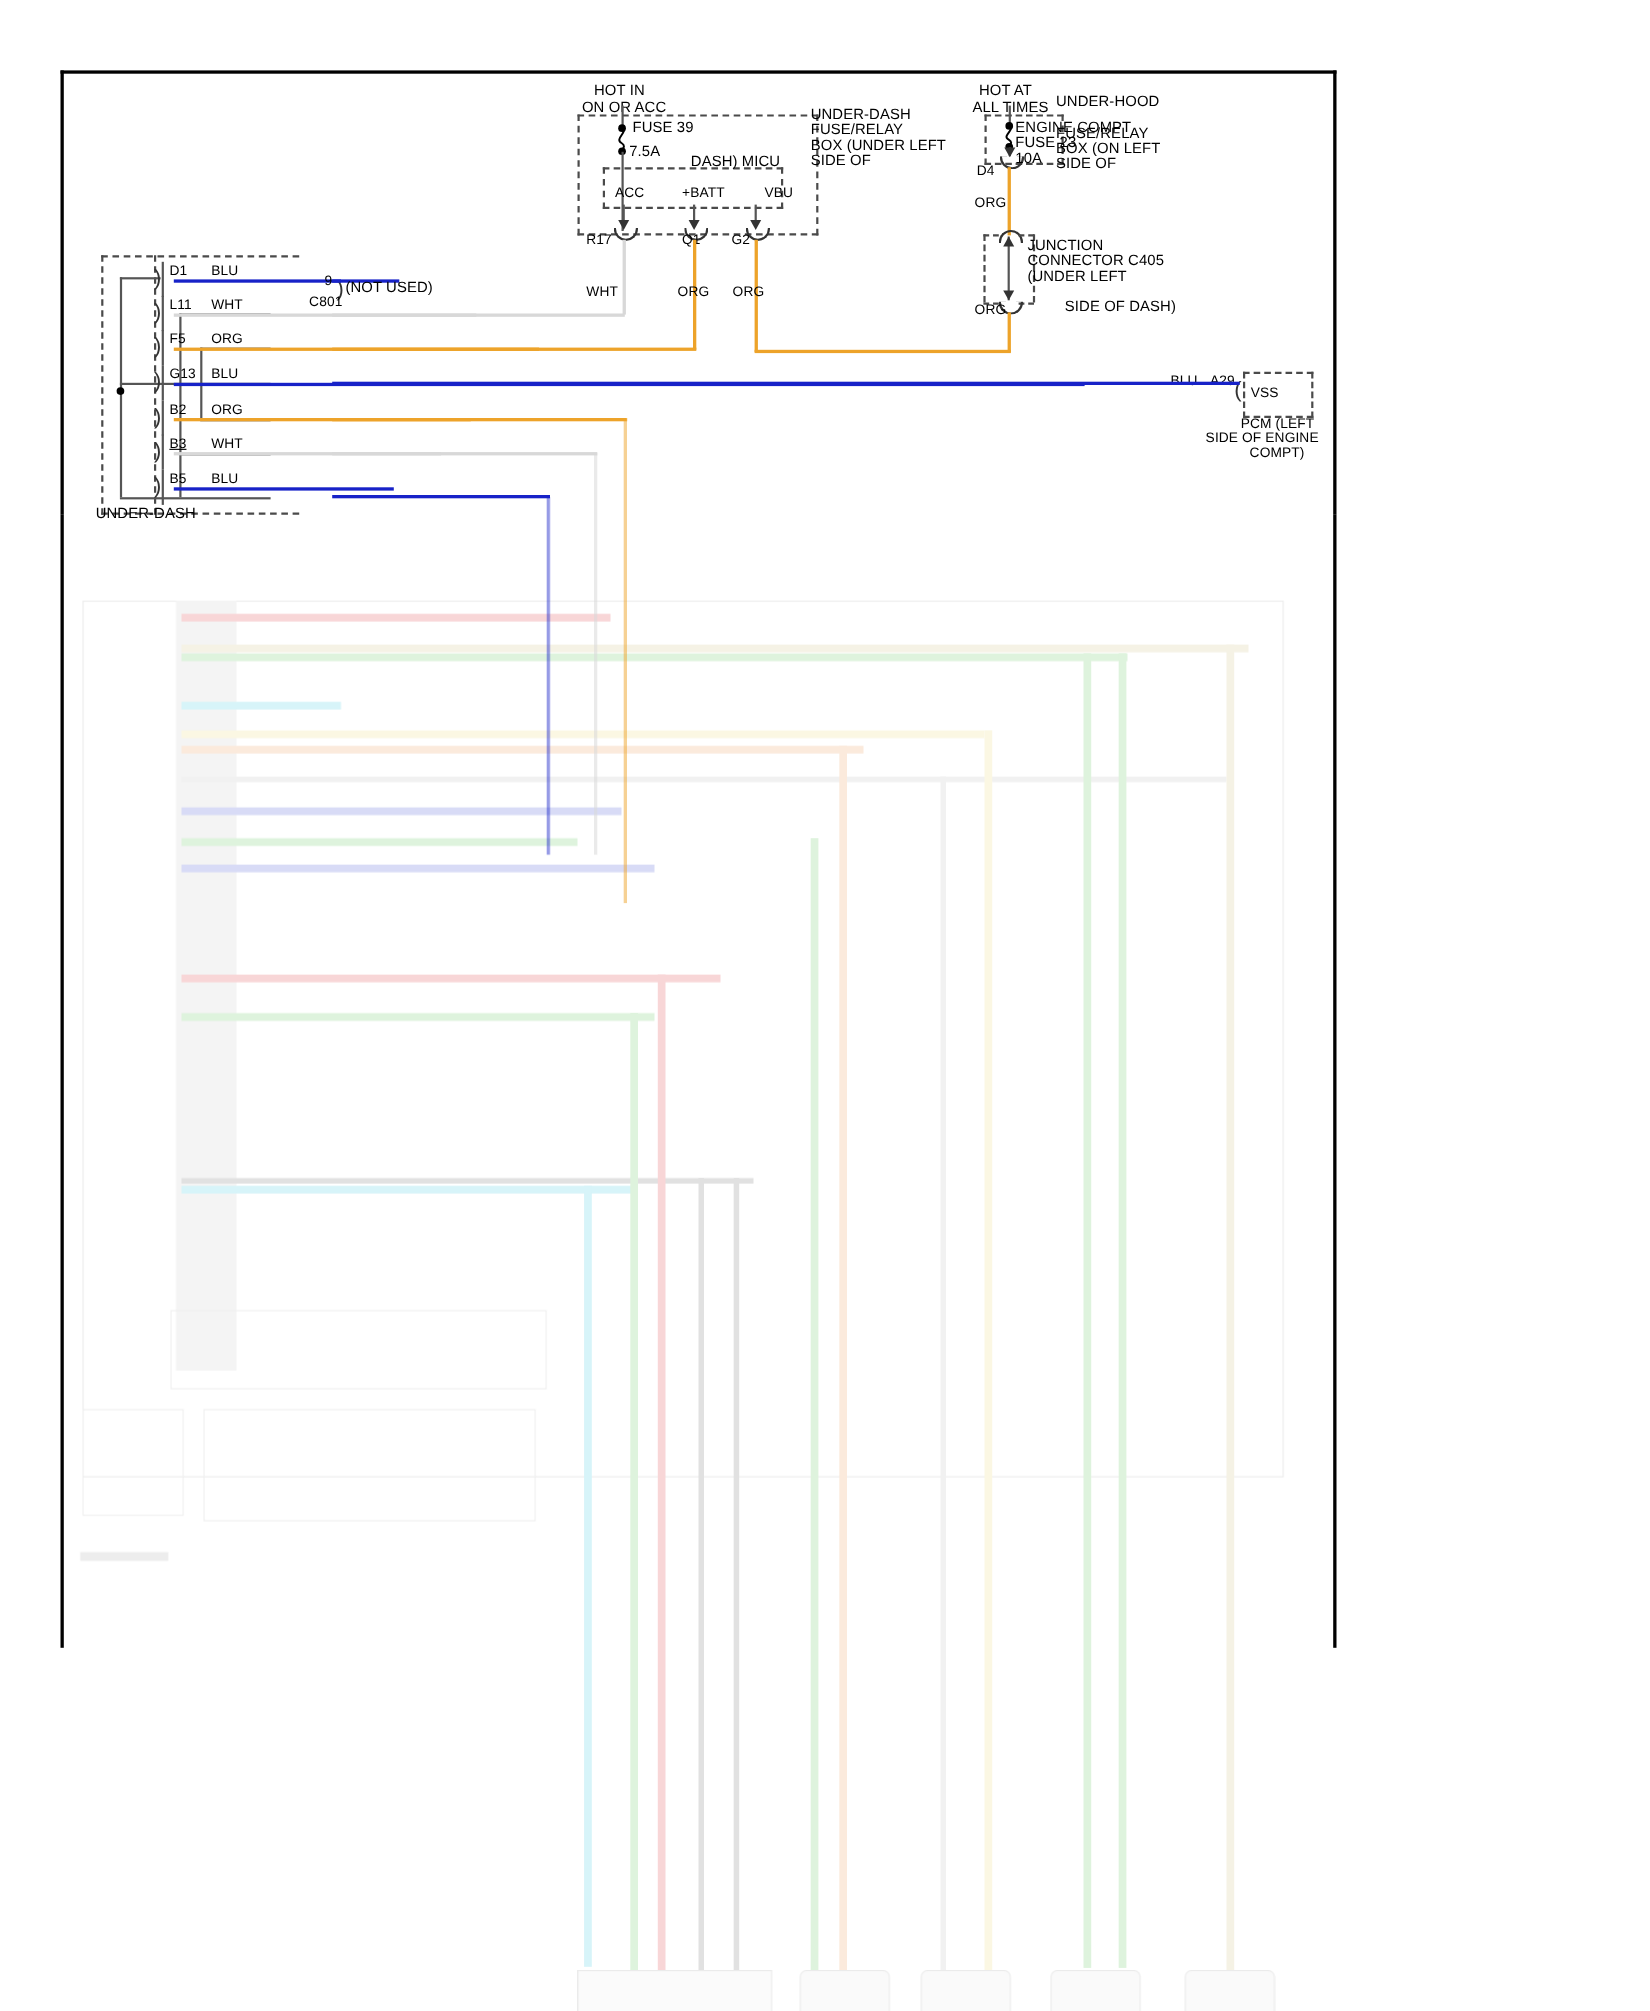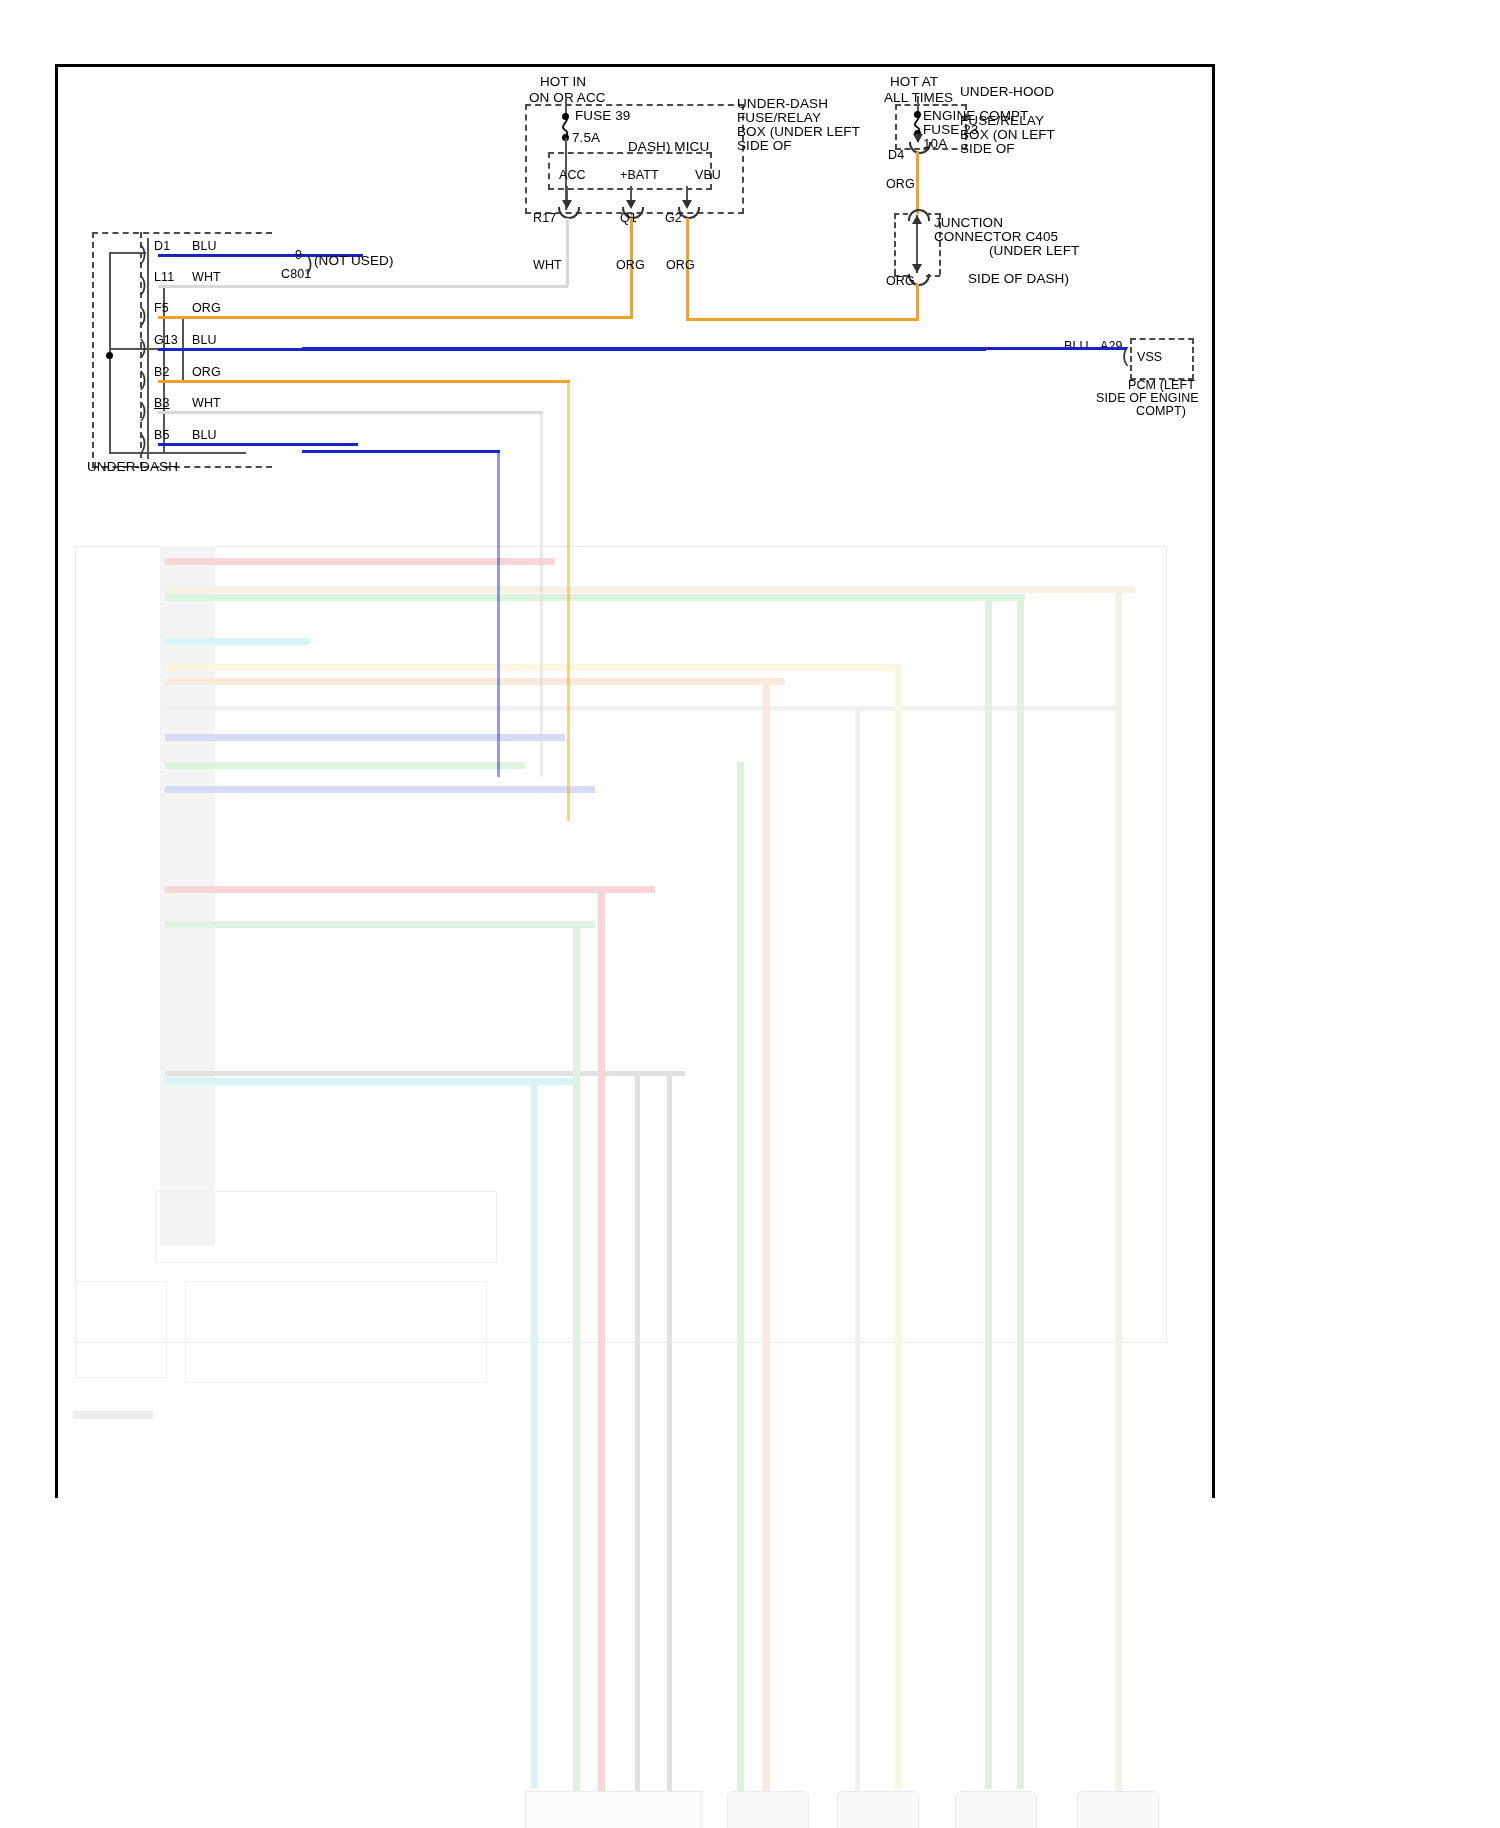--- a/index.html
+++ b/index.html
@@ -137,21 +137,21 @@
   <div class="dashline-v" style="left:939px;top:213px;height:62px;"></div>
   <div class="dashline-h" style="left:894px;top:275px;width:14px;"></div>
   <div class="dashline-h" style="left:926px;top:275px;width:14px;"></div>
   <div class="thin v" style="left:916px;top:215px;height:58px;"></div>
   <div class="arrowup" style="left:912px;top:215px;"></div>
   <div class="arrowdn" style="left:912px;top:264px;"></div>
   <div class="cupdn" style="left:908px;top:274px;"></div>
 
   <div class="txt" style="left:934px;top:215px;">JUNCTION</div>
   <div class="txt" style="left:934px;top:229px;">CONNECTOR C405</div>
-  <div class="txt" style="left:989px;top:243px;">(UNDER LEFT</div>
+  <div class="txt" style="left:934px;top:243px;">(UNDER LEFT</div>
   <div class="txt" style="left:968px;top:257px;margin-top:14px;">SIDE OF DASH)</div>
 
   <div class="wire v" style="left:916px;top:284px;height:36px;background:#eda32a;"></div>
   <div class="txt sm" style="left:886px;top:274px;">ORG</div>
   <div class="wire h" style="left:686px;top:318px;width:233px;background:#eda32a;"></div>
   <div class="wire v" style="left:686px;top:218px;height:102px;background:#eda32a;"></div>
 
   <div class="wire v" style="left:630px;top:218px;height:100px;background:#eda32a;"></div>
   <div class="wire h" style="left:302px;top:316px;width:331px;background:#eda32a;"></div>
 

